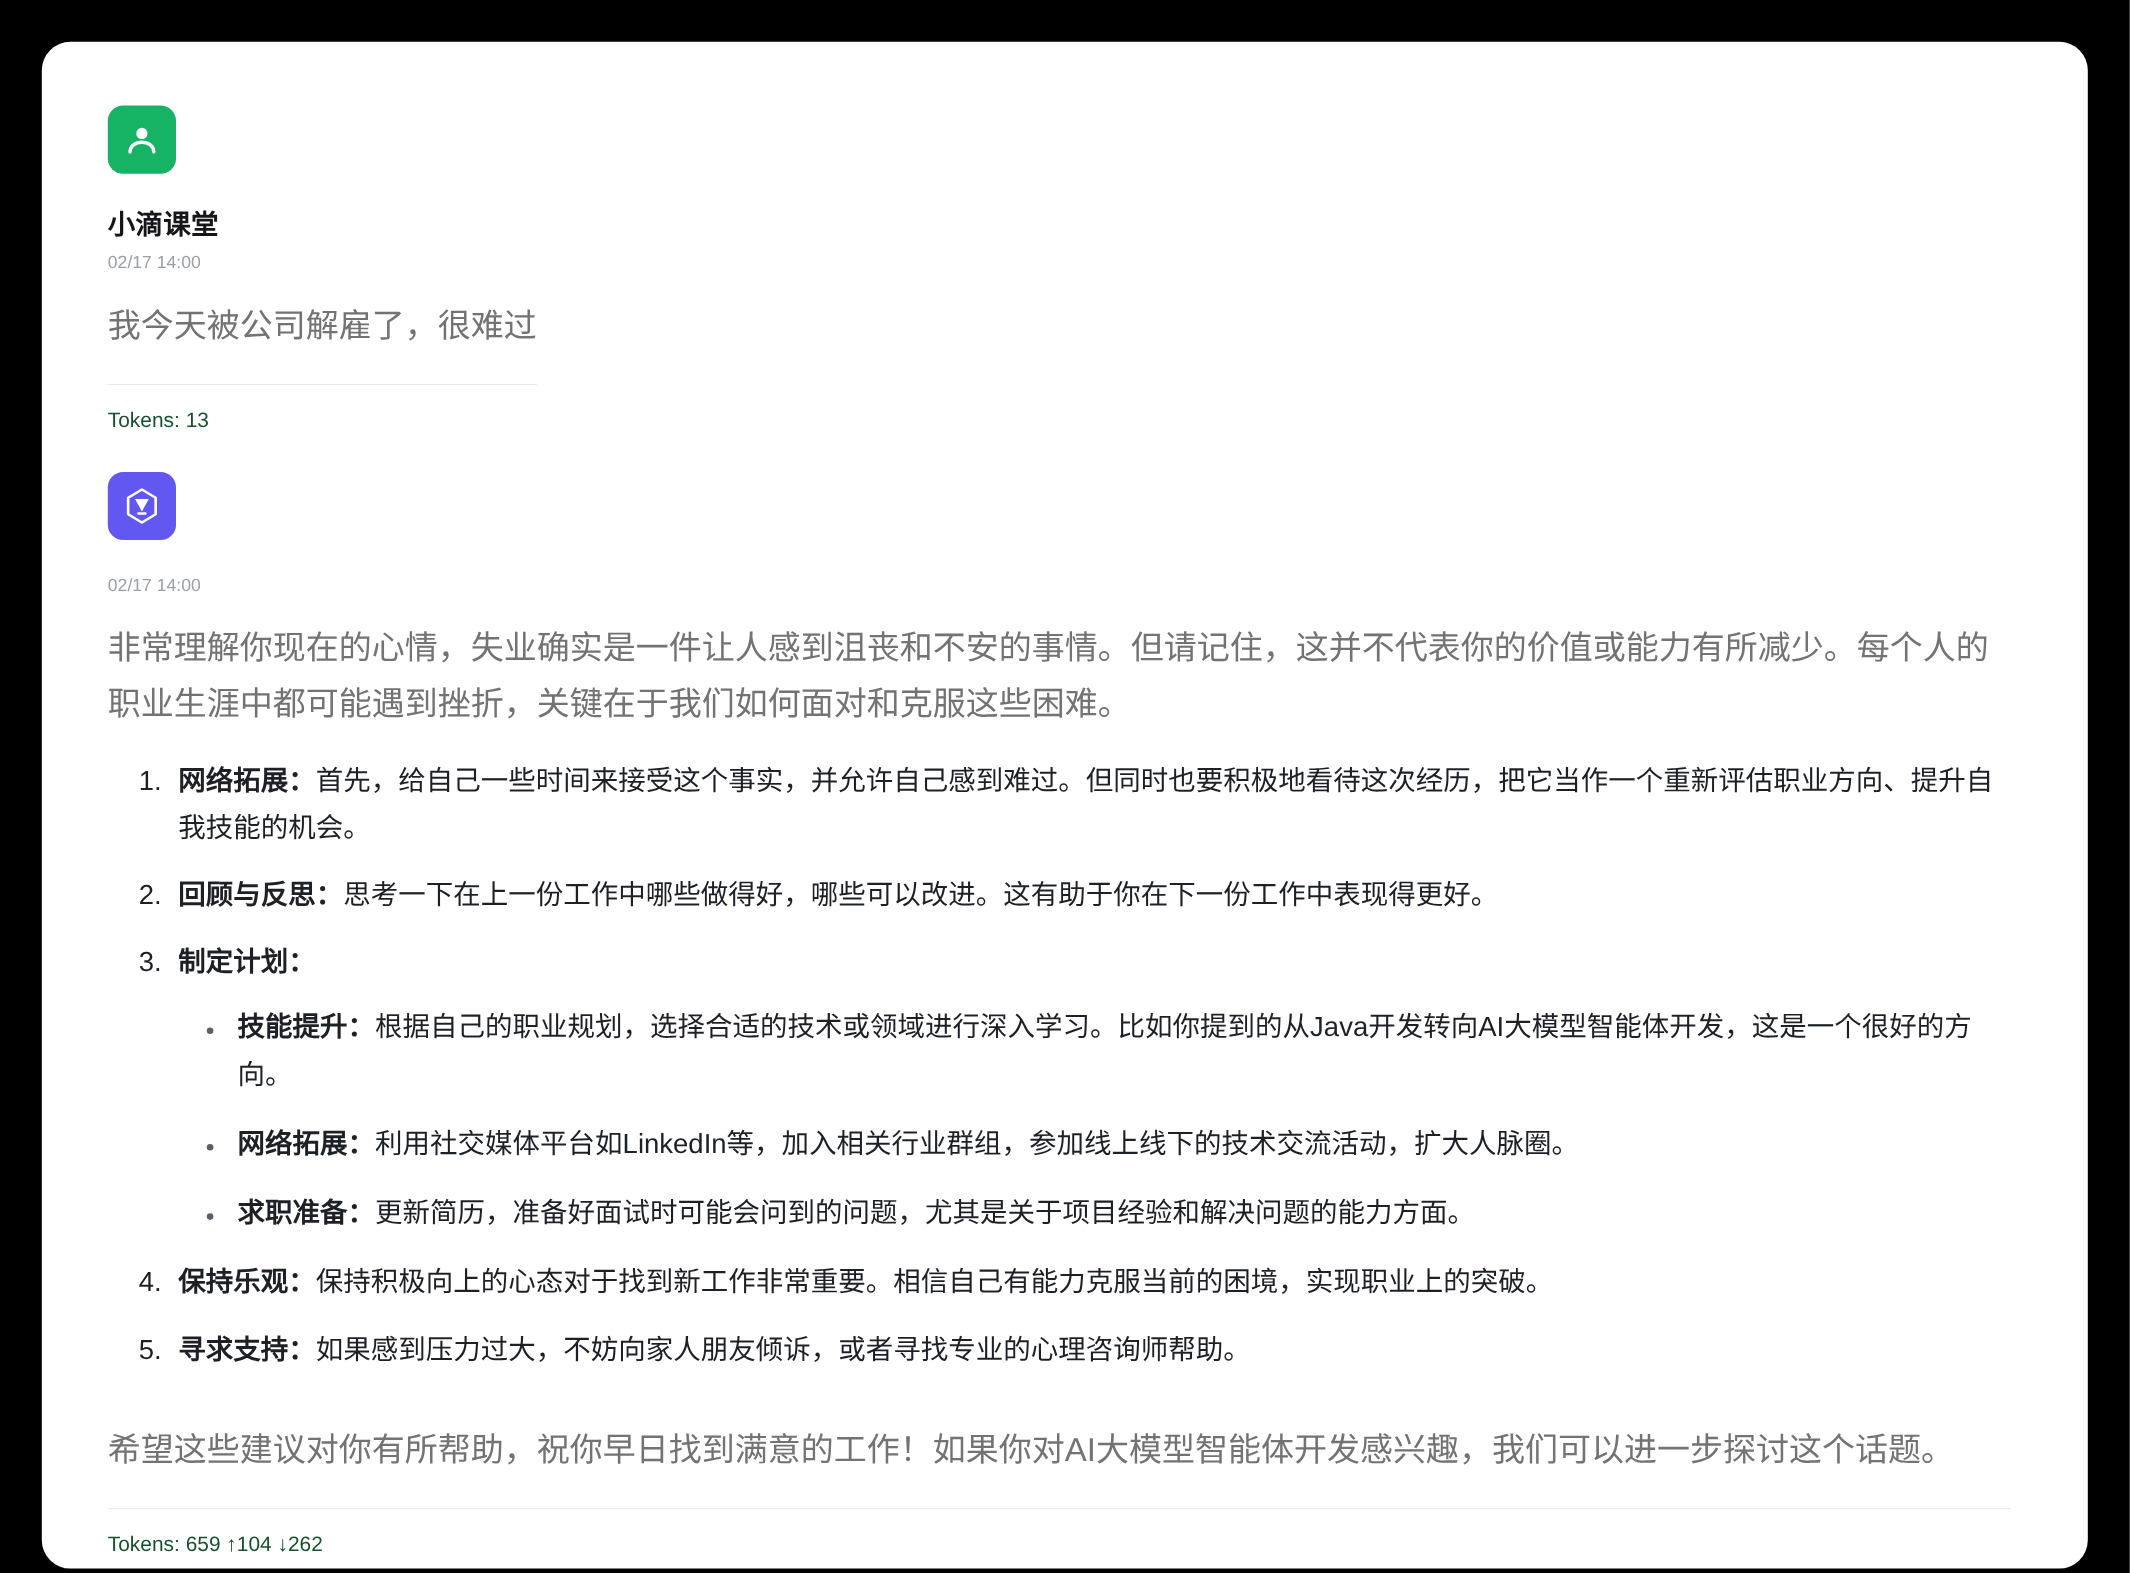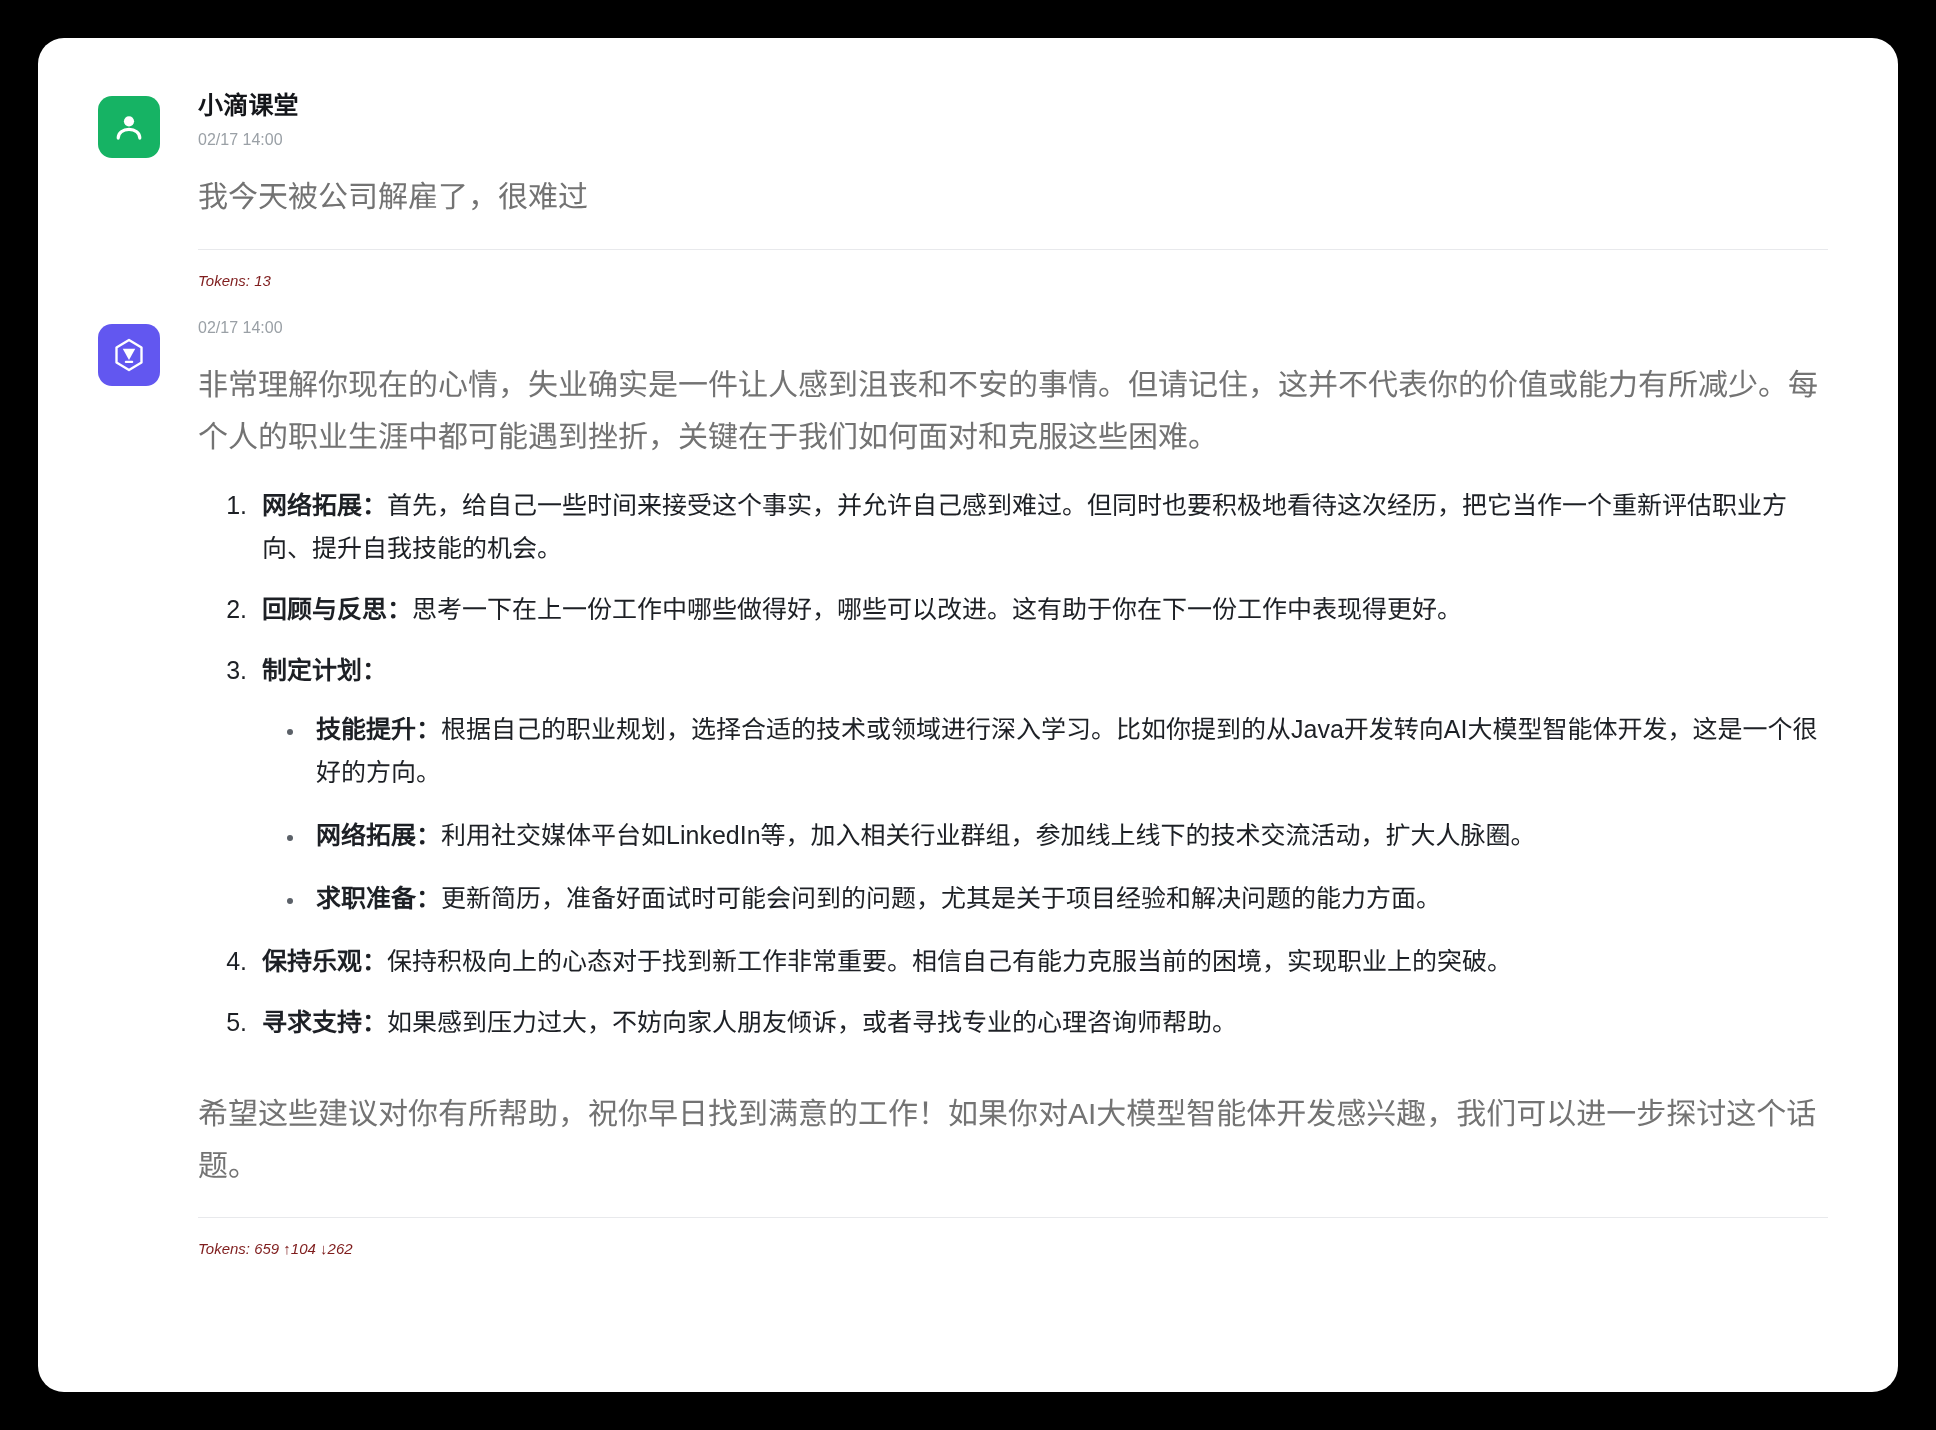--- a/index.html
+++ b/index.html
@@ -28,20 +28,21 @@
     padding: 28px 60px 0 60px;
     overflow: hidden;
   }
 
   
   .message {
     display: flex;
     align-items: flex-start;
     gap: 0;
     padding-top: 24px;
+    flex-direction: column;
   }
   .avatar-col {
     width: 100px;
     flex: 0 0 100px;
     padding-top: 6px;
   }
   .avatar {
     width: 62px;
     height: 62px;
     border-radius: 14px;
@@ -104,25 +105,24 @@
   }
   ul.substeps > li::marker { color: #5b6068; font-size: 20px; }
 
   
   .divider {
     border: 0;
     border-top: 1px solid #e8e9ec;
     margin: 26px 0 0 0;
   }
   .tokens {
-    font-size: 15px;
-    color: #7f1d1d;
+    font-size: 19px;
+    color: #14532d;
     padding: 22px 0 10px 0;
     line-height: 1.2;
-    font-style: italic;
   }
   .user-block .tokens { padding-bottom: 4px; }
   .spacer { height: 26px; }
 </style>
 </head>
 <body>
 
 <div class="screen">
   <div class="card">
 

